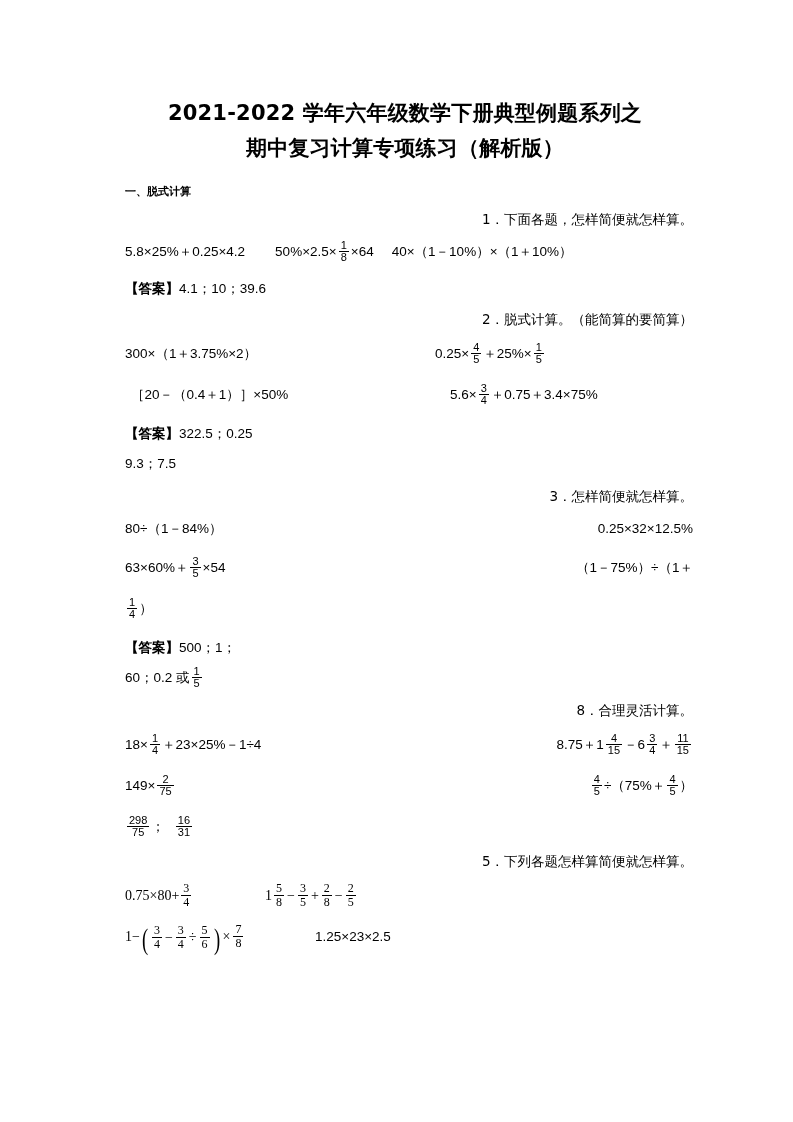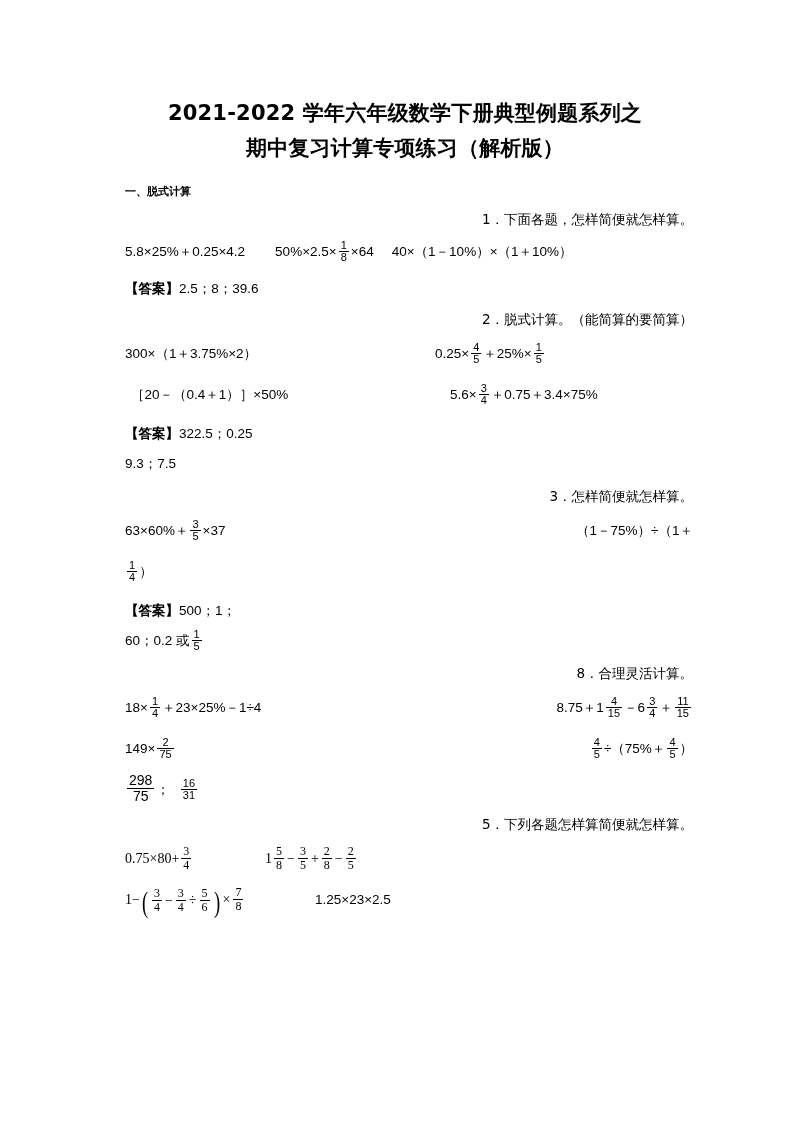--- a/index.html
+++ b/index.html
@@ -153,21 +153,21 @@
     <div class="sec-heading">一、脱式计算</div>
 
     <div>
       <div class="prompt">1．下面各题，怎样简便就怎样算。</div>
 
       <div class="exprline">
         <span>5.8×25%＋0.25×4.2</span><span class="sp-wide"></span><span><span>50%×2.5×</span><span class="fr"><span class="n">1</span><span class="d">8</span></span><span>×64</span></span><span class="sp-mid"></span><span>40×（1－10%）×（1＋10%）</span>
       </div>
 
       <div class="ans">
-        <span class="tag">【答案】</span><span>2.5；8；39.6</span>
+        <span class="tag">【答案】</span><span>4.1；10；39.6</span>
       </div>
     </div>
 
     <div>
       <div class="prompt">2．脱式计算。（能简算的要简算）</div>
 
       <div class="exprline row tall">
         <span class="colL">300×（1＋3.75%×2）</span>
         <span class="colR" style="left:310px;"><span>0.25×</span><span class="fr"><span class="n">4</span><span class="d">5</span></span><span>＋25%×</span><span class="fr"><span class="n">1</span><span class="d">5</span></span></span>
       </div>
@@ -179,23 +179,27 @@
 
       <div class="ans">
         <span class="tag">【答案】</span><span>322.5；0.25</span>
       </div>
       <div class="ans2">9.3；7.5</div>
     </div>
 
     <div>
       <div class="prompt">3．怎样简便就怎样算。</div>
 
-
-      <div class="exprline row tall">
-        <span class="colL"><span>63×60%＋</span><span class="fr"><span class="n">3</span><span class="d">5</span></span><span>×37</span></span>
+      <div class="exprline row">
+        <span class="colL">80÷（1－84%）</span>
+        <span class="colR r-right">0.25×32×12.5%</span>
+      </div>
+
+      <div class="exprline row tall">
+        <span class="colL"><span>63×60%＋</span><span class="fr"><span class="n">3</span><span class="d">5</span></span><span>×54</span></span>
         <span class="colR r-right">（1－75%）÷（1＋</span>
       </div>
 
       <div class="exprline tall">
         <span><span class="fr"><span class="n">1</span><span class="d">4</span></span><span>）</span></span>
       </div>
 
       <div class="ans">
         <span class="tag">【答案】</span><span>500；1；</span>
       </div>
@@ -211,21 +215,21 @@
         <span class="colL"><span>18×</span><span class="fr"><span class="n">1</span><span class="d">4</span></span><span>＋23×25%－1÷4</span></span>
         <span class="colR r-right"><span>8.75＋1</span><span class="fr"><span class="n">4</span><span class="d">15</span></span><span>－6</span><span class="fr"><span class="n">3</span><span class="d">4</span></span><span>＋</span><span class="fr"><span class="n">11</span><span class="d">15</span></span></span>
       </div>
 
       <div class="exprline row tall">
         <span class="colL"><span>149×</span><span class="fr"><span class="n">2</span><span class="d">75</span></span></span>
         <span class="colR r-right"><span class="fr"><span class="n">4</span><span class="d">5</span></span><span>÷（75%＋</span><span class="fr"><span class="n">4</span><span class="d">5</span></span><span>）</span></span>
       </div>
 
       <div class="ans2" style="line-height:34px;">
-        <span class="fr" style="font-size:14px;"><span class="n">298</span><span class="d">75</span></span><span>；</span><span class="sp-sm"></span><span class="fr" style="font-size:11px;"><span class="n">16</span><span class="d">31</span></span>
+        <span class="fr" style="font-size:11px;"><span class="n">298</span><span class="d">75</span></span><span>；</span><span class="sp-sm"></span><span class="fr" style="font-size:11px;"><span class="n">16</span><span class="d">31</span></span>
       </div>
     </div>
 
     <div>
       <div class="prompt">5．下列各题怎样算简便就怎样算。</div>
 
       <div class="exprline row tall mathserif">
         <span class="colL"><span>0.75×80+</span><span class="fr"><span class="n">3</span><span class="d">4</span></span></span>
         <span class="colR" style="left:140px;"><span>1</span><span class="fr"><span class="n">5</span><span class="d">8</span></span><span class="op">−</span><span class="fr"><span class="n">3</span><span class="d">5</span></span><span class="op">+</span><span class="fr"><span class="n">2</span><span class="d">8</span></span><span class="op">−</span><span class="fr"><span class="n">2</span><span class="d">5</span></span></span>
       </div>

